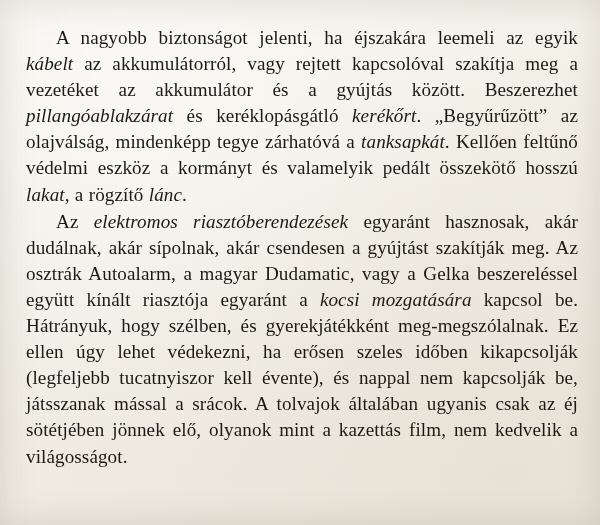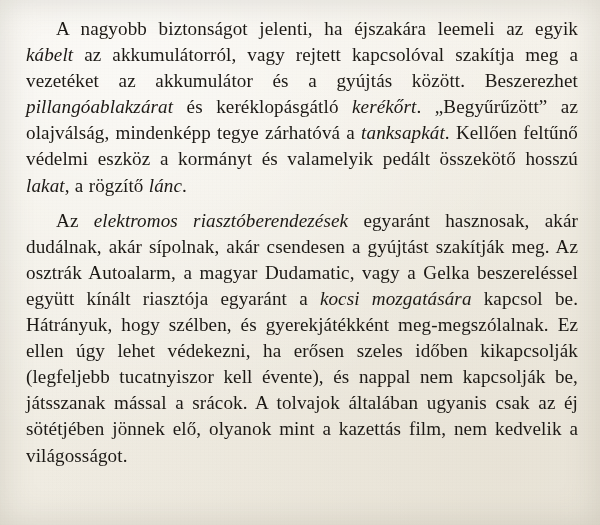--- a/index.html
+++ b/index.html
@@ -12,21 +12,21 @@
     background: #f4f1ea;
     font-family: "Liberation Serif", serif;
     overflow: hidden;
   }
   
   .page {
     position: relative;
     width: 600px;
     height: 525px;
     box-sizing: border-box;
-    padding: 16px 22px 10px 26px;
+    padding: 25px 22px 10px 26px;
     background:
       radial-gradient(ellipse at 20% 10%, rgba(255,255,255,0.55), rgba(255,255,255,0) 60%),
       radial-gradient(ellipse at 85% 90%, rgba(228,222,208,0.65), rgba(255,255,255,0) 65%),
       linear-gradient(180deg, #f6f3ec 0%, #f2efe6 45%, #efebe1 100%);
   }
   .column {
     width: 100%;
   }
   p.para {
     margin: 0;
@@ -34,21 +34,21 @@
     text-justify: inter-word;
     font-size: 19.1px;
     line-height: 26.1px;
     color: #1d1a16;
     letter-spacing: 0.1px;
     word-spacing: 0.4px;
     text-indent: 30px;
     font-family: "Liberation Serif", serif;
   }
   p.para + p.para {
-    margin-top: 9px;
+    margin-top: 1px;
   }
   em {
     font-style: italic;
   }
   .grain {
     position: absolute;
     inset: 0;
     pointer-events: none;
     opacity: 0.20;
     background-image:

